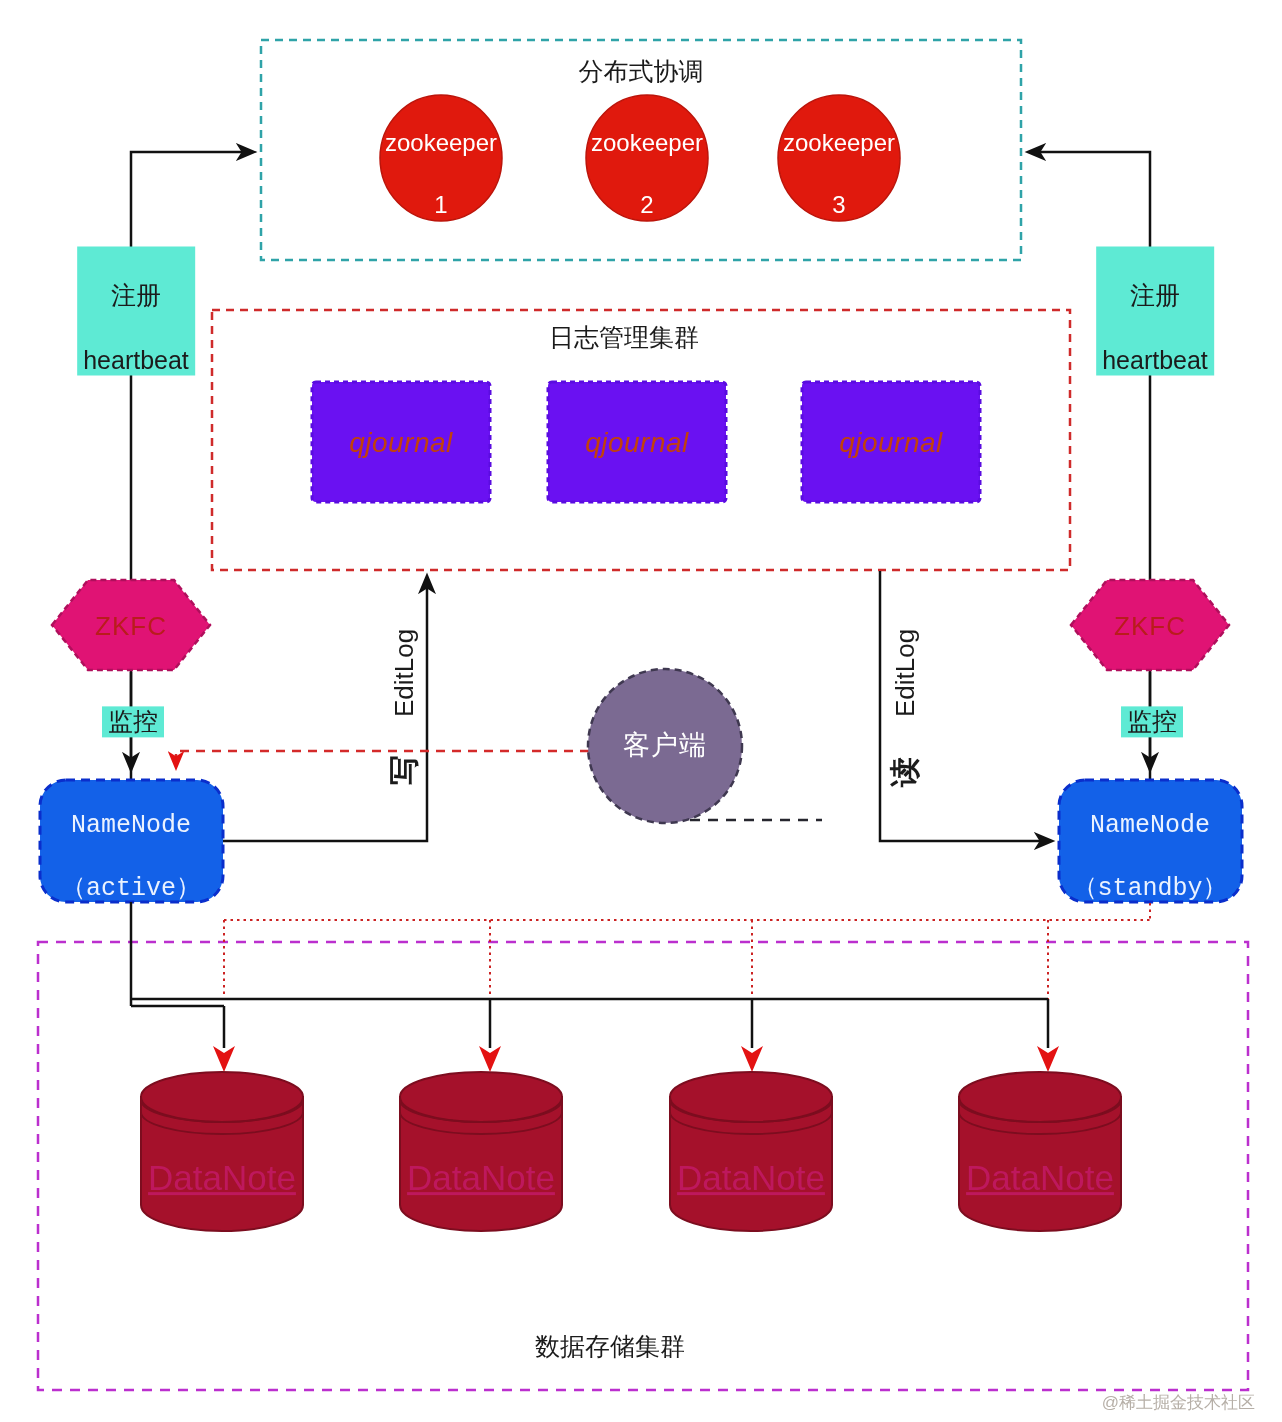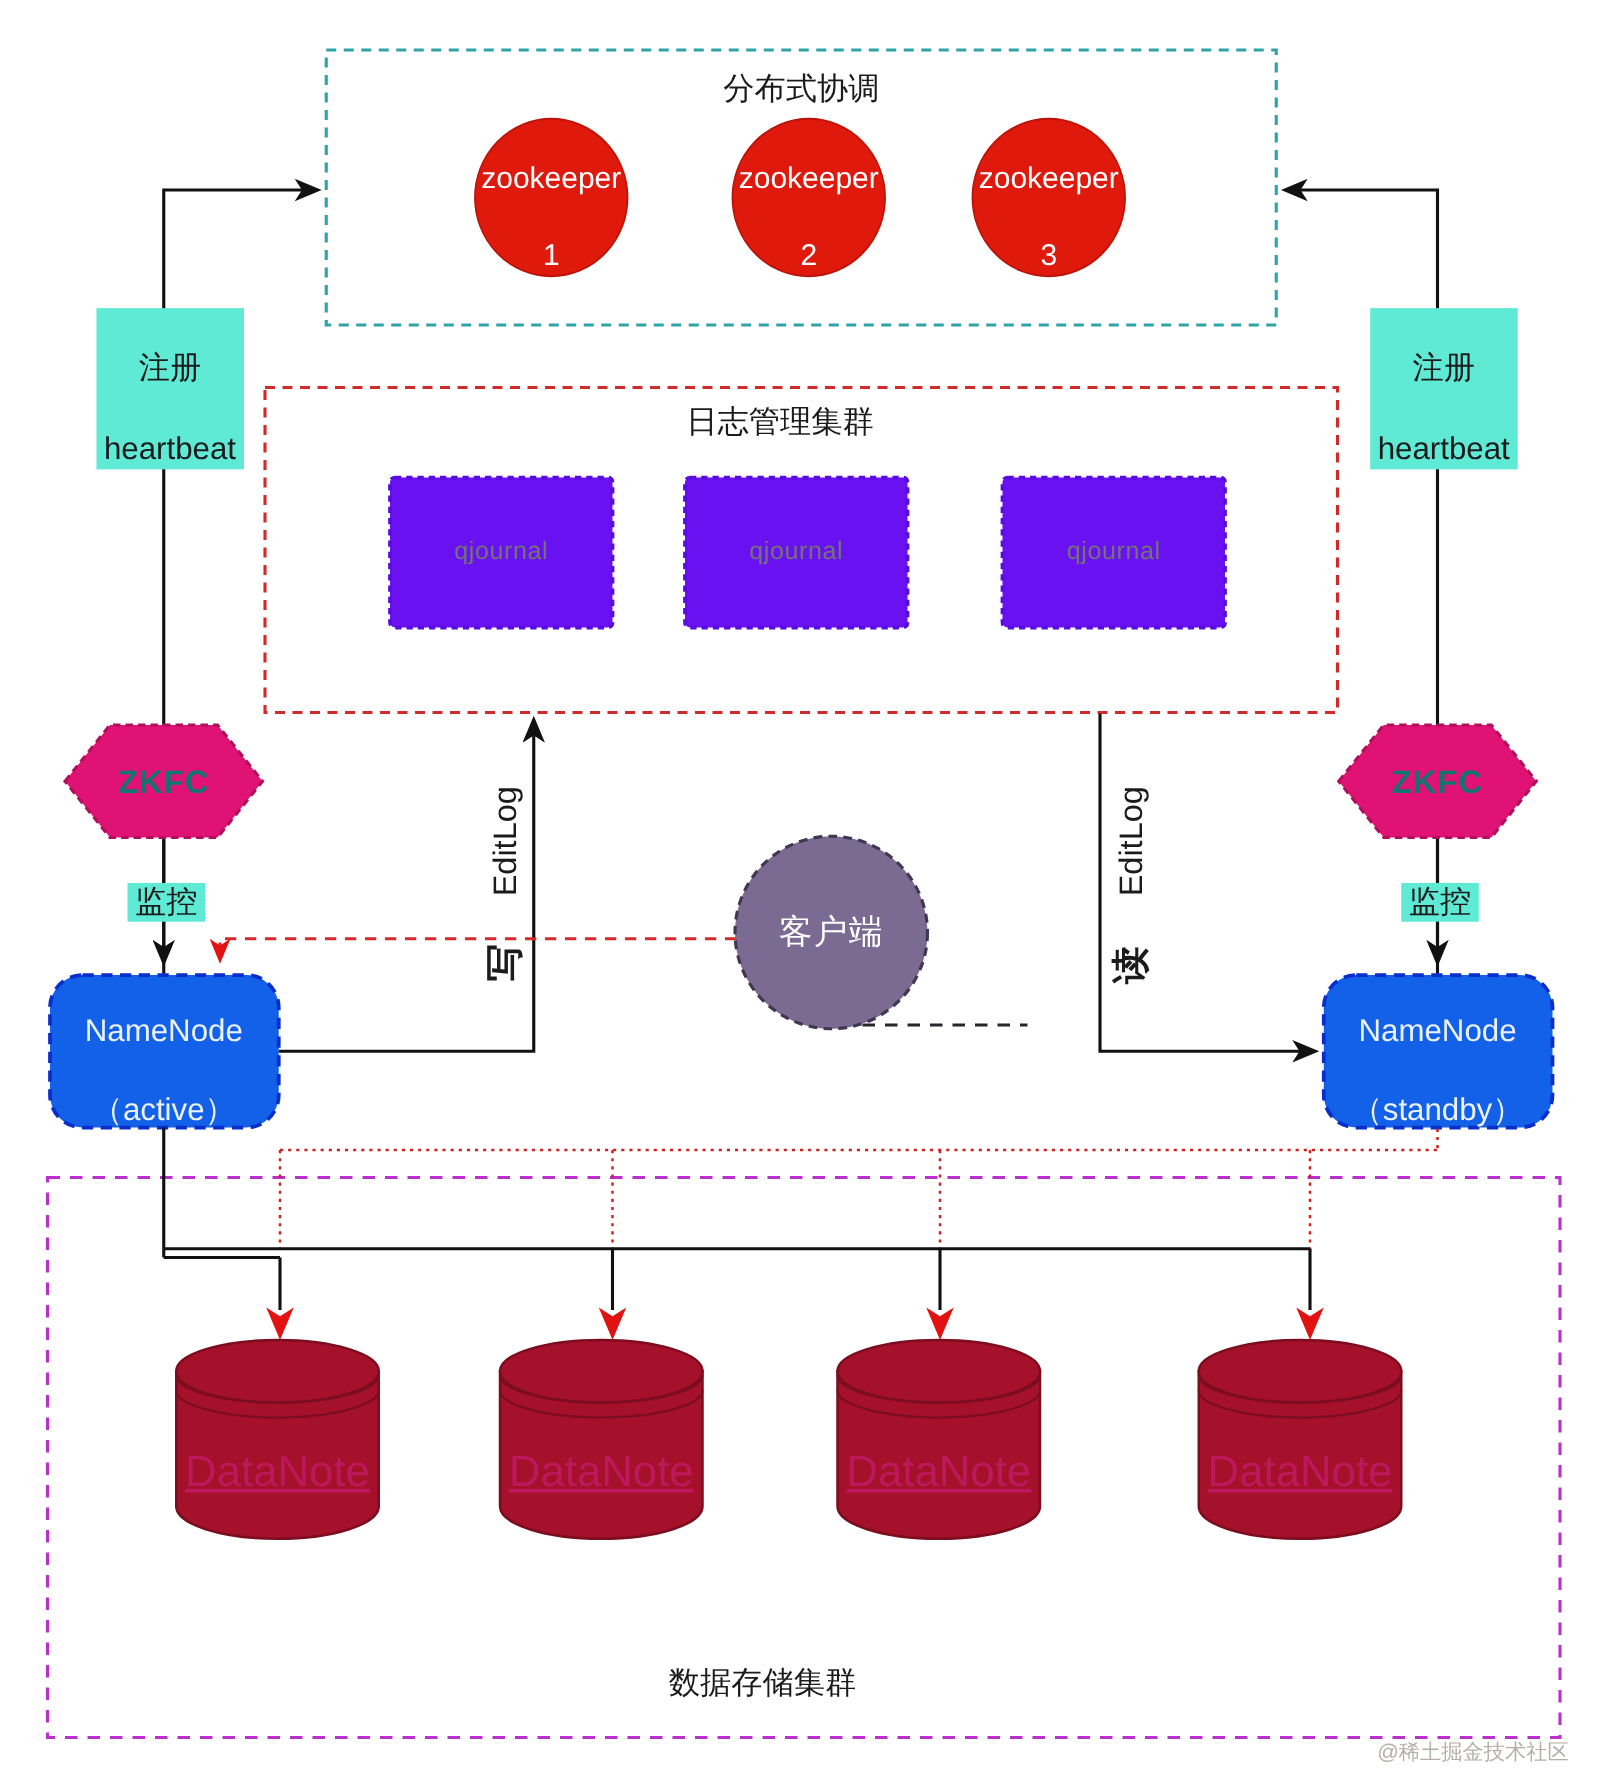--- a/index.html
+++ b/index.html
@@ -17,23 +17,23 @@
     text-align:center;
     color:#1b1b1b;
     white-space:nowrap;
     line-height:1.25;
   }
   .lbl .ln{display:block;margin-top:32px;}
   .rot{transform:translate(-50%,-50%) rotate(-90deg);}
   .mask{background:#5eead4;padding:0 6px;}
   .zone-title{font-size:25px;}
   .zk-text{font-size:24px;color:#ffffff;}
-  .qj-text{font-size:20px;color:#737373;letter-spacing:.5px;}
-  .zkfc-text{font-size:26px;color:#0f766e;letter-spacing:1px;font-weight:bold;}
-  .nn-text{font-size:25px;color:#eaf2ff;}
+  .qj-text{font-size:28px;color:#c2410c;letter-spacing:.5px;font-style:italic;}
+  .zkfc-text{font-size:26px;color:#b91c1c;letter-spacing:1px;}
+  .nn-text{font-size:25px;color:#eaf2ff;font-family:Liberation Mono, monospace;}
   .client-text{font-size:27px;color:#ffffff;letter-spacing:1px;}
   .dn-text{font-size:35px;color:#be185d;text-decoration:underline;}
   .edge-text{font-size:25px;}
   .verb{font-size:30px;font-weight:bold;}
   .editlog{font-size:26px;}
   .watermark{
     position:absolute;
     transform:translate(-100%,-50%);
     font-size:17px;
     color:#b6afa7;

